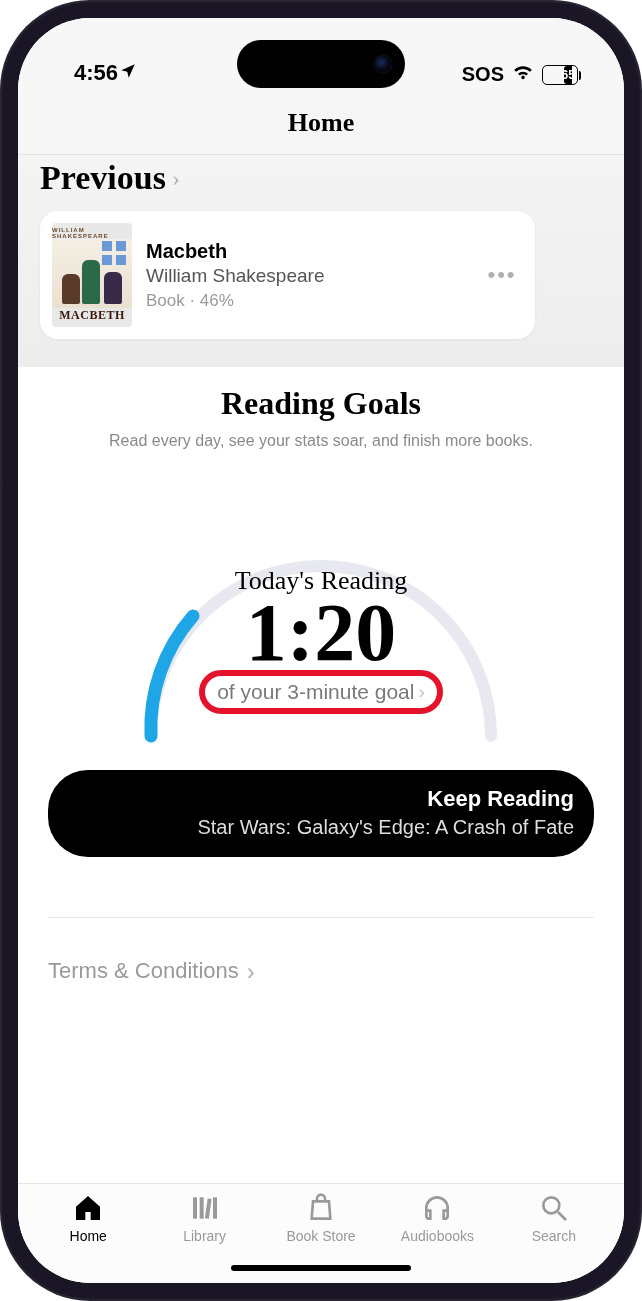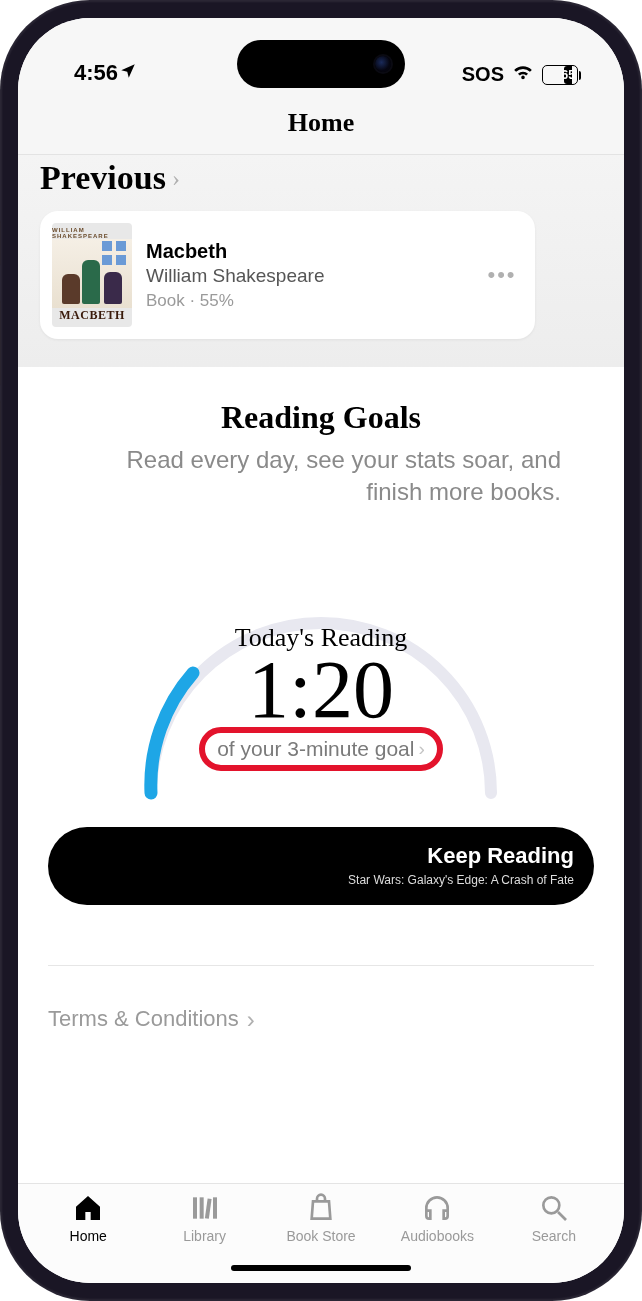--- a/index.html
+++ b/index.html
@@ -134,58 +134,58 @@
   .cover-bot {
     font-family:"Georgia",serif; font-size:12px; font-weight:600; color:#3a1a0a;
     letter-spacing:0.5px;
   }
   .book-meta { flex:1; }
   .book-title { font-weight:700; font-size:20px; }
   .book-author { font-size:19px; color:#555; margin-top:2px;}
   .book-sub { font-size:17px; color:#9a9a9a; margin-top:4px;}
   .more-dots { color:#b0b0b0; font-size:22px; letter-spacing:2px; padding:0 10px;}
   .goals-section {
-    background:#fff; flex:1; padding: 32px 30px 0;
+    background:#fff; flex:1; padding: 18px 30px 0;
     display:flex; flex-direction:column; align-items:center;
   }
   .goals-title {
     font-family:"Georgia","Times New Roman",serif;
     font-weight:700; font-size:32px; text-align:center;
   }
   .goals-sub {
-    color:#8a8a8a; font-size:24px; text-align:right; margin-top:8px;
+    color:#8a8a8a; font-size:16px; text-align:right; margin-top:8px;
     line-height:1.35; max-width:480px;
   }
   .gauge-wrap {
     margin-top:44px; width:420px; height:250px; position:relative;
     display:flex; justify-content:center;
   }
   .gauge-svg { position:absolute; top:0; left:0; }
   .gauge-center { position:absolute; top:70px; width:100%; text-align:center;}
   .today-label { font-family:"Georgia",serif; font-weight:400; font-size:26px;}
-  .time-val { font-family:"Georgia",serif; font-weight:400; font-size:82px; line-height:1; margin-top:-4px;}
+  .time-val { font-family:"Georgia",serif; font-weight:700; font-size:82px; line-height:1; margin-top:-4px;}
   .goal-link {
     display:inline-flex; align-items:center; gap:4px;
     color:#7a7a7a; font-size:21px; margin-top:2px;
     padding:4px 14px; position:relative;
   }
   .highlight-ring {
     position:absolute; inset:-6px -4px -6px -4px;
     border:6px solid #e3132c; border-radius:30px;
   }
   .goal-chev{ color:#c4c4c4; font-size:19px;}
   .keep-reading {
     margin-top:24px;
     background:#000; color:#fff;
     width: 100%; border-radius:40px;
     padding:16px 20px 18px; text-align:right;
     border:none;
   }
   .kr-top { font-weight:600; font-size:22px;}
-  .kr-sub { font-size:12px; color:#ddd; margin-top:4px;}
+  .kr-sub { font-size:20px; color:#ddd; margin-top:4px;}
   .divider { width:100%; height:1px; background:#e6e6e6; margin-top:60px;}
   .terms {
     align-self:flex-start;
     margin-top:40px; color:#9a9a9a; font-size:22px;
     display:flex; gap:8px;
   }
   .tab-bar {
     height:100px; border-top:1px solid #e4e4e4;
     background:#fcfcfc;
     display:flex; padding:8px 12px 0;
@@ -255,21 +255,21 @@
             <div class="grid"></div>
             <div class="fig f1"></div>
               <div class="fig f2"></div>
               <div class="fig f3"></div>
           </div>
           <div class="cover-bot">MACBETH</div>
         </div>
         <div class="book-meta">
           <div class="book-title">Macbeth</div>
           <div class="book-author">William Shakespeare</div>
-          <div class="book-sub">Book · 55%</div>
+          <div class="book-sub">Book · 46%</div>
         </div>
         <div class="more-dots">•••</div>
       </div>
     </div>
 
     <div class="goals-section">
       <div class="goals-title">Reading Goals</div>
       <div class="goals-sub">Read every day, see your stats soar, and finish more books.</div>
 
       <div class="gauge-wrap">

